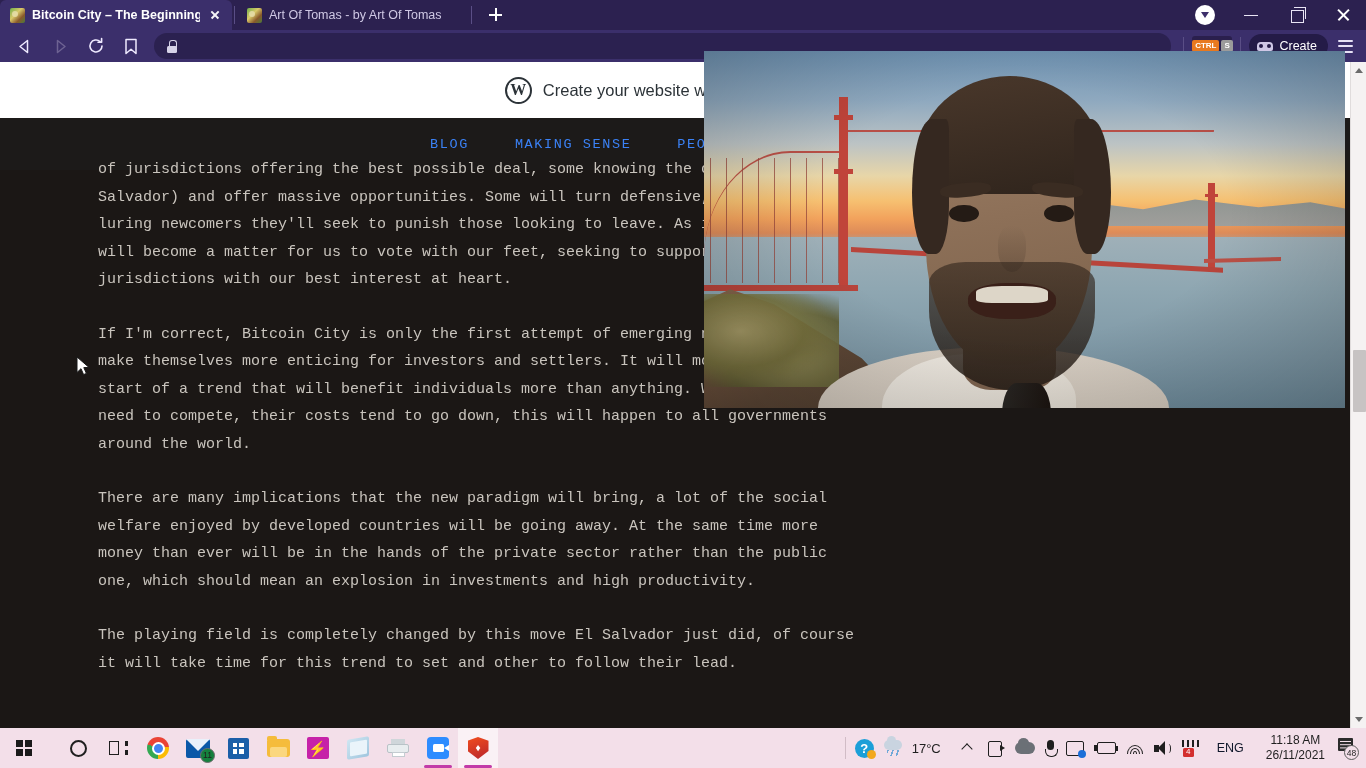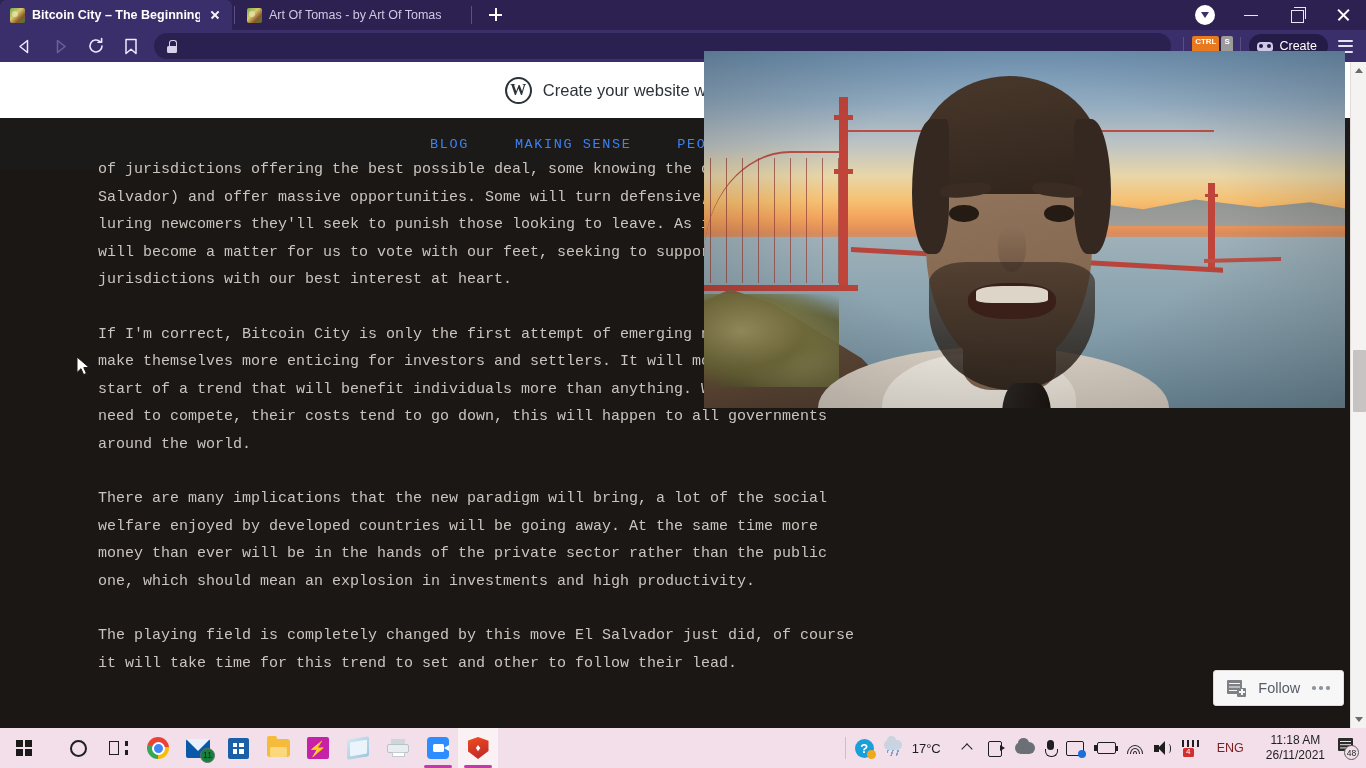--- a/index.html
+++ b/index.html
@@ -70,21 +70,21 @@
   #lock-icon::before { content:""; position:absolute; left:1px; bottom:0; width:10px;
     height:7px; background:#d6d2e8; border-radius:1.5px; }
   #lock-icon::after { content:""; position:absolute; left:3px; top:0; width:6px;
     height:7px; border:1.6px solid #d6d2e8; border-bottom:none; border-radius:3px 3px 0 0; }
   #url-text { font-size:13.5px; color:#9b92bb; white-space:nowrap; overflow:hidden;
     text-overflow:clip; }
   #url-text b { color:#ffffff; font-weight:bold; }
   #tb-right { display:flex; align-items:center; gap:2px; flex:0 0 auto; }
   .tb-divider { width:1px; height:18px; background:#5a4e86; margin:0 6px; }
   #ext-icon { width:40px; height:20px; border-radius:3px; background:#2a1f4d;
-    display:flex; justify-content:center; gap:2px; }
+    display:flex; align-items:center; justify-content:center; gap:2px; }
   .ext-chip { font-size:8px; font-weight:bold; color:#fff; padding:1px 3px;
     border-radius:2px; line-height:1.2; }
   #private-pill { height:24px; border-radius:12px; background:#241b47; display:flex;
     align-items:center; gap:6px; padding:0 11px 0 8px; }
   #private-mask { width:16px; height:9px; background:#cfc7e6; border-radius:4px 4px 2px 2px;
     position:relative; }
   #private-mask::before, #private-mask::after { content:""; position:absolute; top:2.5px;
     width:4px; height:4px; border-radius:50%; background:#241b47; }
   #private-mask::before { left:2px; } #private-mask::after { right:2px; }
   #private-label { font-size:12.5px; color:#ffffff; white-space:nowrap; }
@@ -370,21 +370,21 @@
   #ico-wifi i:nth-child(2){ width:10px; height:6px; }
   #ico-wifi i:nth-child(3){ width:16px; height:9px; }
   #ico-volume { width:18px; height:15px; position:relative; }
   #ico-volume .spk { position:absolute; left:0; top:4px; width:5px; height:7px;
     background:#1f1f1f; }
   #ico-volume .cone { position:absolute; left:4px; top:0; width:0; height:0;
     border-top:7.5px solid transparent; border-bottom:7.5px solid transparent;
     border-right:7px solid #1f1f1f; }
   #ico-volume .w1 { position:absolute; right:1px; top:3px; width:5px; height:9px;
     border-right:1.6px solid #1f1f1f; border-radius:0 50% 50% 0 / 0 50% 50% 0; }
-  #ico-lang { font-size:12.5px; color:#7f1d1d; padding:0 8px; }
+  #ico-lang { font-size:12.5px; color:#0f172a; padding:0 8px; }
   #ico-red { width:17px; height:17px; position:relative; }
   #ico-red .r { position:absolute; left:1px; bottom:0; width:11px; height:9px;
     background:#d32f2f; border-radius:1.5px; color:#fff; font-size:8px;
     display:flex; align-items:center; justify-content:center; line-height:1; }
   #ico-red .dots { position:absolute; left:0; top:0; width:17px; height:7px;
     background:repeating-linear-gradient(to right,#1f1f1f 0 2px, transparent 2px 5px); }
   #clock { display:flex; flex-direction:column; align-items:center; justify-content:center;
     padding:0 9px; height:40px; }
   #clock-time, #clock-date { font-size:12px; color:#1f1f1f; line-height:15px; }
   #ico-notify { width:22px; height:20px; position:relative; margin:0 6px 0 2px; }
@@ -492,32 +492,20 @@
     <div id="article">
       <p class="para clipped-top">of jurisdictions offering the best possible deal, some knowing the offence (like El Salvador) and offer massive opportunities. Some will turn defensive, instead of luring newcomers they'll seek to punish those looking to leave. As individuals it will become a matter for us to vote with our feet, seeking to support those jurisdictions with our best interest at heart.</p>
       <div class="spacer"></div>
       <p class="para">If I'm correct, Bitcoin City is only the first attempt of emerging nations trying to make themselves more enticing for investors and settlers. It will most likely be the start of a trend that will benefit individuals more than anything. When companies need to compete, their costs tend to go down, this will happen to all governments around the world.</p>
       <div class="spacer"></div>
       <p class="para">There are many implications that the new paradigm will bring, a lot of the social welfare enjoyed by developed countries will be going away. At the same time more money than ever will be in the hands of the private sector rather than the public one, which should mean an explosion in investments and high productivity.</p>
       <div class="spacer"></div>
       <p class="para">The playing field is completely changed by this move El Salvador just did, of course it will take time for this trend to set and other to follow their lead.</p>
     </div>
 
-    <div id="follow-widget">
-      <span id="follow-icon">
-        <span class="sheet"></span>
-          <span class="plus"></span>
-      </span>
-      <span id="follow-label">Follow</span>
-      <span id="follow-more">
-          <i></i>
-          <i></i>
-          <i></i>
-        </span>
-    </div>
 
     <div id="page-scrollbar">
       <div class="sb-arrow" id="sb-up"></div>
       <div id="sb-thumb"></div>
       <div class="sb-arrow" id="sb-down"></div>
     </div>
   </div>
 
   <div id="webcam">
     <div id="gg-sky"></div>

